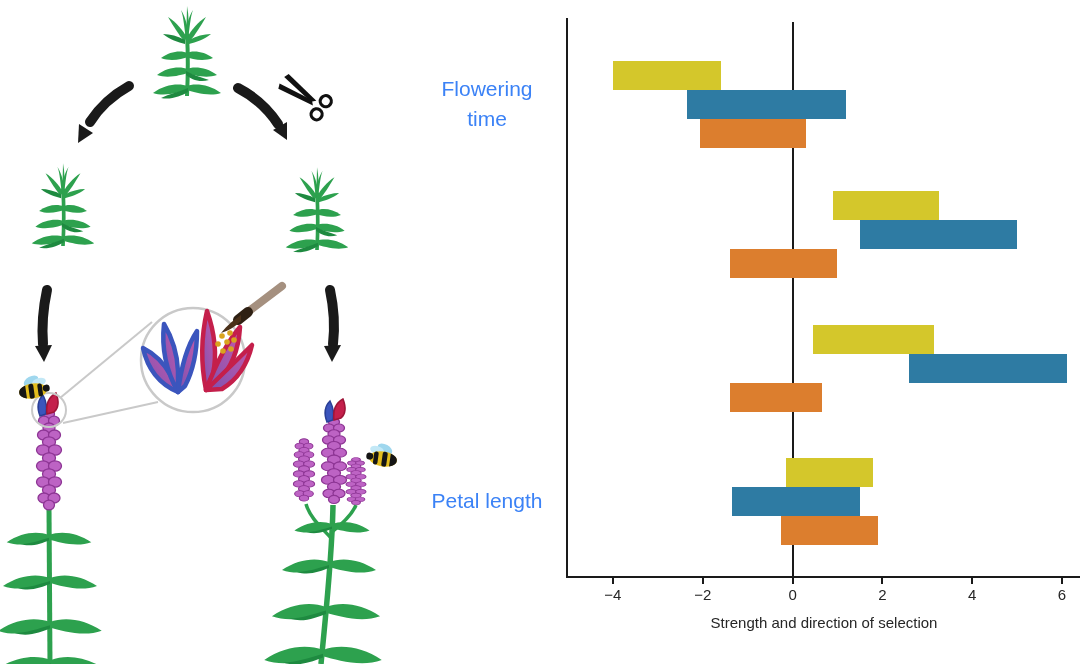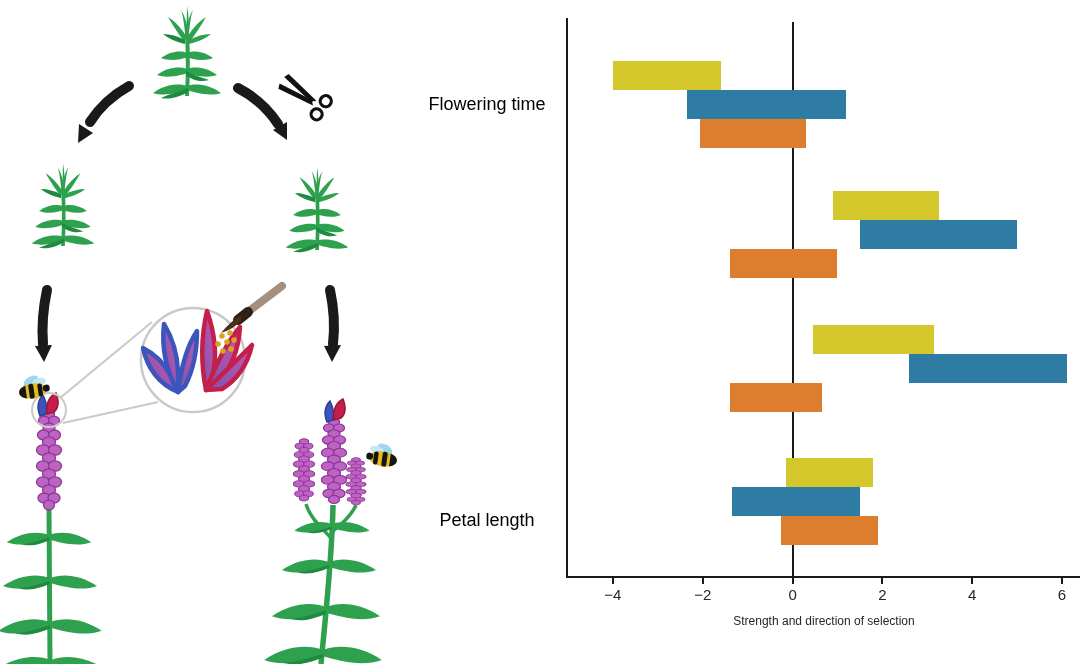--- a/index.html
+++ b/index.html
@@ -4,23 +4,23 @@
 <style>
   html,body{margin:0;padding:0;background:#fff;}
   .stage{position:relative;width:1080px;height:664px;background:#fff;overflow:hidden;
          font-family:"Liberation Sans",sans-serif;}
   .illu{position:absolute;left:0;top:0;}
   #chart{position:absolute;left:0;top:0;width:1080px;height:664px;}
   .spine{position:absolute;background:#1a1a1a;}
   .bar{position:absolute;}
   .tick{position:absolute;background:#1a1a1a;}
   .ticklabel{position:absolute;font-size:15px;color:#262626;text-align:center;}
-  .catlabel{position:absolute;font-size:18px;color:#000000;line-height:1.45;}
+  .catlabel{position:absolute;font-size:21px;color:#3b82f6;line-height:1.45;}
   .xlabel{position:absolute;left:568px;top:614px;width:512px;text-align:center;
-          font-size:12px;color:#262626;}
+          font-size:15px;color:#262626;}
 </style>
 </head>
 <body>
 
 <div class="stage">
 
   <svg class="illu" width="540" height="664" viewBox="0 0 540 664">
     <defs>
       <linearGradient id="gfan" x1="0" y1="1" x2="1" y2="0">
         <stop offset="0" stop-color="#7a52b0"></stop>
@@ -219,16 +219,16 @@
       <div class="ticklabel" style="left: 682.737px; top: 586px; width: 40px;">−2</div>
       <div class="tick" style="left: 791.561px; top: 578px; width: 2px; height: 6px;"></div>
       <div class="ticklabel" style="left: 772.561px; top: 586px; width: 40px;">0</div>
       <div class="tick" style="left: 881.386px; top: 578px; width: 2px; height: 6px;"></div>
       <div class="ticklabel" style="left: 862.386px; top: 586px; width: 40px;">2</div>
       <div class="tick" style="left: 971.211px; top: 578px; width: 2px; height: 6px;"></div>
       <div class="ticklabel" style="left: 952.211px; top: 586px; width: 40px;">4</div>
       <div class="tick" style="left: 1061.04px; top: 578px; width: 2px; height: 6px;"></div>
       <div class="ticklabel" style="left: 1042.04px; top: 586px; width: 40px;">6</div>
       <div class="catlabel" style="left: 422px; top: 80px; width: 130px; height: 48px; display: flex; align-items: center; justify-content: center; text-align: center;">Flowering time</div>
-      <div class="catlabel" style="left: 422px; top: 496px; width: 130px; height: 48px; display: flex; align-items: center; justify-content: center; text-align: center;">Petal length</div>
+      <div class="catlabel" style="left: 422px; top: 477px; width: 130px; height: 48px; display: flex; align-items: center; justify-content: center; text-align: center;">Petal length</div>
     </div>
 
 </div>
 
 </body></html>

